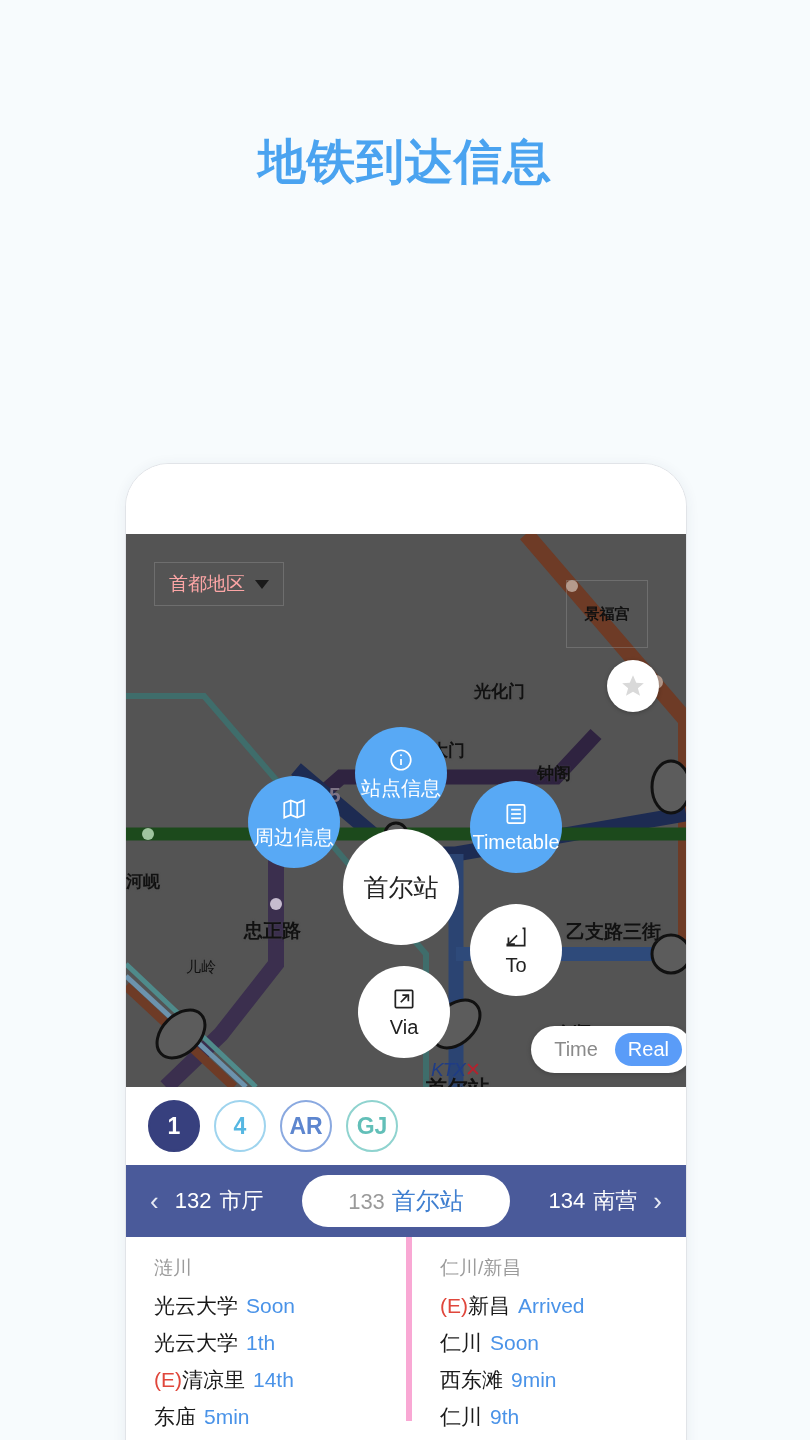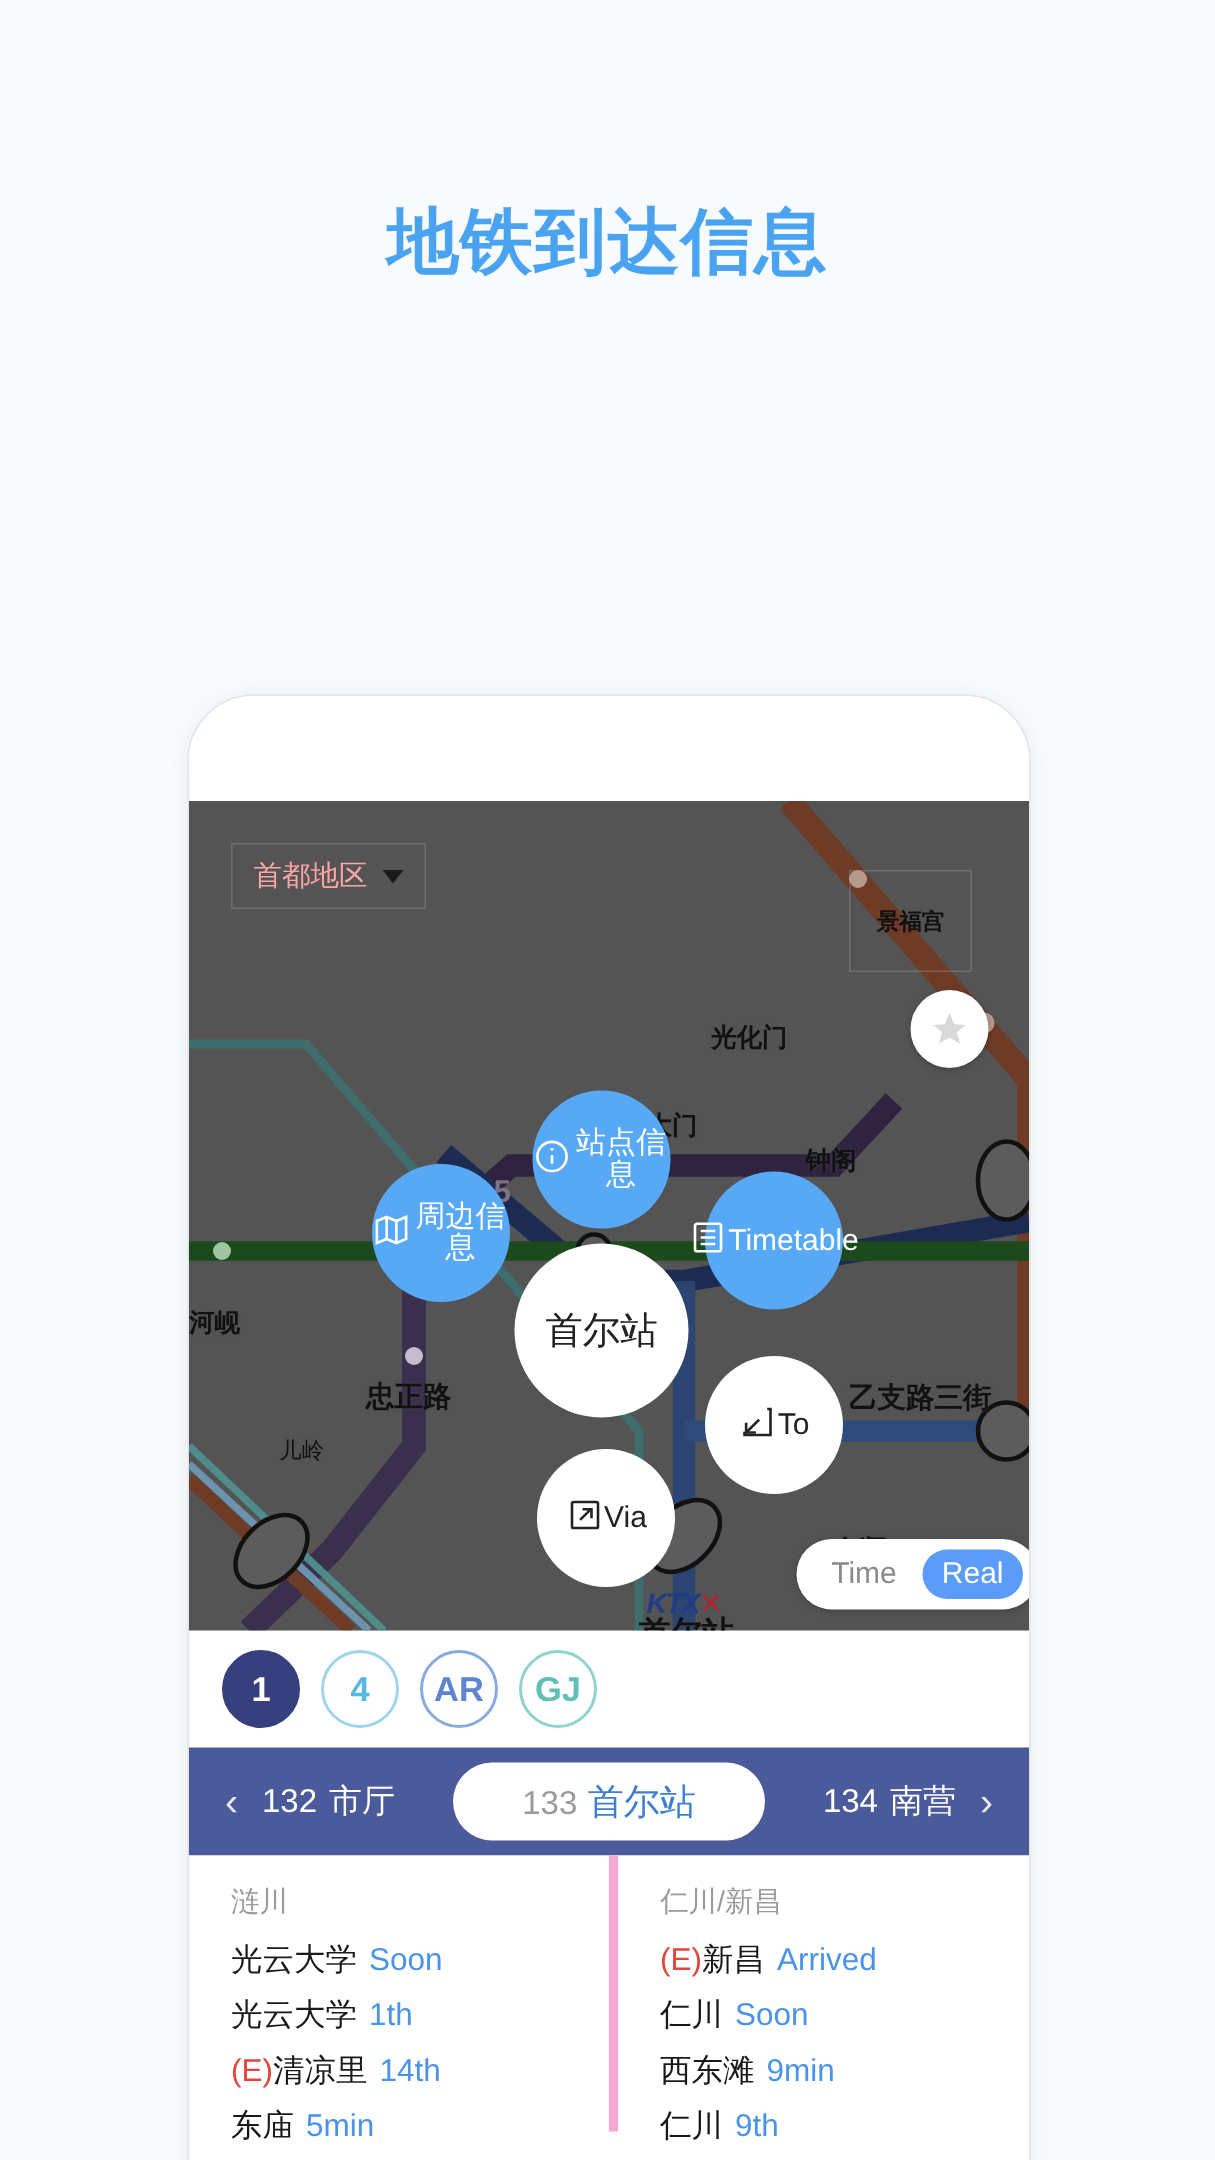--- a/index.html
+++ b/index.html
@@ -84,42 +84,42 @@
     width: 82px; height: 68px;
     border: 1px solid rgba(160,160,160,0.35);
     color: #111; font-size: 15px; font-weight: 700;
     display: flex; align-items: center; justify-content: center;
     overflow: hidden;
   }
 
   
   .bubble {
     position: absolute; border-radius: 50%;
-    display: flex; flex-direction: row;
+    display: flex; flex-direction: column;
     align-items: center; justify-content: center;
     text-align: center; line-height: 1.05;
   }
   .bubble.blue { background: #58a9f5; color: #fff; }
   .bubble.white { background: #fff; color: #222; }
   .bubble .bi { margin-bottom: 5px; display: block; }
   .bubble .bi svg { display: block; }
   .bubble .bl { font-size: 20px; }
   .bubble.center { font-size: 25px; font-weight: 500; }
 
   .b-station-info { left: 229px; top: 193px; width: 92px; height: 92px; }
   .b-nearby      { left: 122px; top: 242px; width: 92px; height: 92px; }
   .b-timetable   { left: 344px; top: 247px; width: 92px; height: 92px; }
   .b-center      { left: 217px; top: 295px; width: 116px; height: 116px; }
   .b-from        { left: 121px; top: 370px; width: 92px; height: 92px; }
   .b-to          { left: 344px; top: 370px; width: 92px; height: 92px; }
   .b-via         { left: 232px; top: 432px; width: 92px; height: 92px; }
 
   .ktx {
     position: absolute; left: 305px; top: 524px;
-    font-style: italic; font-weight: 700; font-size: 19px;
+    font-style: italic; font-weight: 400; font-size: 19px;
     color: #1f3c86; letter-spacing: -1px;
   }
   .ktx .x { color: #b3232e; }
 
   .rt-toggle {
     position: absolute; right: -6px; bottom: 14px;
     background: #fff; border-radius: 26px;
     padding: 7px 10px; display: flex; align-items: center; gap: 4px;
     box-shadow: 0 1px 5px rgba(0,0,0,0.22);
   }

